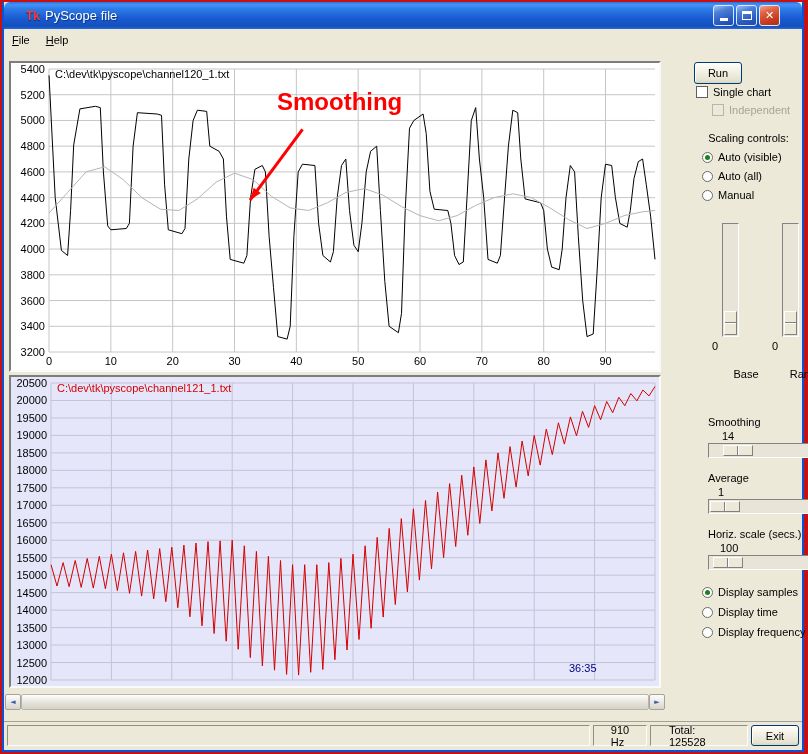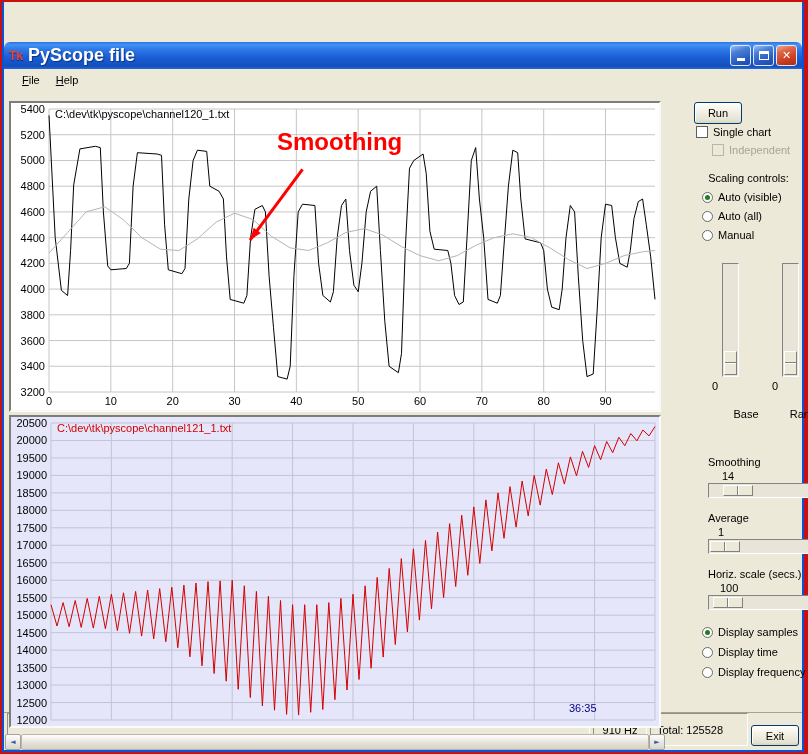--- a/index.html
+++ b/index.html
@@ -1,33 +1,33 @@
 <!DOCTYPE html>
 <html><head>
 <meta charset="utf-8">
 <style>
   html,body{margin:0;padding:0;width:808px;height:754px;overflow:hidden;background:#c81010;
     font-family:"Liberation Sans",sans-serif;font-size:11px;color:#000;}
   *{box-sizing:border-box;}
   .win{position:absolute;left:2px;top:2px;width:802px;height:750px;display:flex;flex-direction:column;
     background:#ece9d8;border-left:2px solid #0a52d6;border-right:2px solid #0a52d6;border-bottom:2px solid #0a52d6;}
   
-  .titlebar{flex:0 0 27px;height:27px;border-radius:6px 6px 0 0;display:flex;align-items:center;gap:5px;padding:0 5px;
-    background:linear-gradient(180deg,#2a71e0 0%,#4592f5 10%,#2e7ce8 25%,#1a5bd2 60%,#1250bd 90%,#2a6adc 100%);margin-top:40px;}
+  .titlebar{flex:0 0 27px;height:27px;border-radius:6px 6px 0 0;display:flex;align-items:center;gap:5px;padding:0 22px;
+    background:linear-gradient(180deg,#2a71e0 0%,#4592f5 10%,#2e7ce8 25%,#1a5bd2 60%,#1250bd 90%,#2a6adc 100%);}
   .tk-icon{color:#ff3b30;font-weight:bold;font-size:12px;text-shadow:0 1px 1px #08306e;}
-  .title-text{color:#fff;font-weight:bold;font-size:18px;text-shadow:1px 1px 1px #0a3580;}
+  .title-text{color:#fff;font-weight:normal;font-size:13px;text-shadow:1px 1px 1px #0a3580;}
   .tb-btns{margin-left:auto;display:flex;gap:2px;}
   .tb-btn{width:21px;height:21px;border-radius:3px;border:1px solid #dce8fb;display:flex;align-items:center;justify-content:center;
     background:linear-gradient(160deg,#9dc1f5 0%,#4a7fd8 30%,#2a5bc0 70%,#1e4aa8 100%);}
   .tb-close{background:linear-gradient(160deg,#f0a58c 0%,#dd6547 30%,#c83c1e 70%,#aa2f15 100%);}
   .g-min{width:8px;height:3px;background:#fff;align-self:flex-end;margin:0 0 4px 0;}
   .g-max{width:10px;height:9px;border:1px solid #fff;border-top:3px solid #fff;}
   .g-close{color:#fff;font-weight:bold;font-size:11px;font-family:"DejaVu Sans",sans-serif;}
   
-  .menubar{flex:0 0 21px;display:flex;align-items:center;padding-left:10px;}
+  .menubar{flex:0 0 21px;display:flex;align-items:center;padding-left:0;}
   .menu-item{padding:3px 8px;}
   
   .main{flex:1;position:relative;}
   .chart{position:absolute;border:2px solid;border-color:#7d7d7d #fafafa #fafafa #7d7d7d;}
   .chart1{left:5px;top:11px;width:652px;height:311px;background:#fff;}
   .chart2{left:5px;top:325px;width:652px;height:313px;background:#e6e6fa;}
   svg text{font-family:"Liberation Sans",sans-serif;}
   
   .hscroll{position:absolute;left:1px;top:644px;width:660px;height:16px;display:flex;}
   .sb-btn{flex:0 0 16px;width:16px;height:16px;display:flex;align-items:center;justify-content:center;
@@ -60,21 +60,21 @@
   .vlabel{margin-top:16px;margin-left:32px;}
   .hgroup{margin:14px 0 0 28px;}
   .hgroup.firsth{margin-top:36px;}
   .hs-label{margin-bottom:2px;}
   .hs-value{margin-bottom:1px;}
   .htrough{width:108px;height:15px;background:#e8e5d8;border:1px solid;border-color:#838383 #fff #fff #838383;position:relative;}
   .hthumb{position:absolute;top:1px;bottom:1px;width:30px;background:#ece9d8;border:1px solid;border-color:#fff #808080 #808080 #fff;}
   .hthumb::after{content:"";position:absolute;left:13px;top:0;bottom:0;border-left:1px solid #808080;border-right:1px solid #fff;}
   
   .statusbar{flex:0 0 29px;display:flex;align-items:flex-end;gap:3px;padding:0 3px 4px 3px;border-top:1px solid #a5a295;}
-  .scell{height:33px;display:flex;align-items:center;padding:0 6px;border:1px solid;border-color:#928f81 #fdfdf9 #fdfdf9 #928f81;}
+  .scell{height:21px;display:flex;align-items:center;padding:0 18px;border:1px solid;border-color:#928f81 #fdfdf9 #fdfdf9 #928f81;}
   .scell.flex{flex:1;}
   .scell.hz{width:54px;justify-content:center;}
   .scell.total{width:98px;}
   .exit-btn{width:48px;height:21px;}
 </style>
 </head>
 <body>
 
 <div class="win">
 

